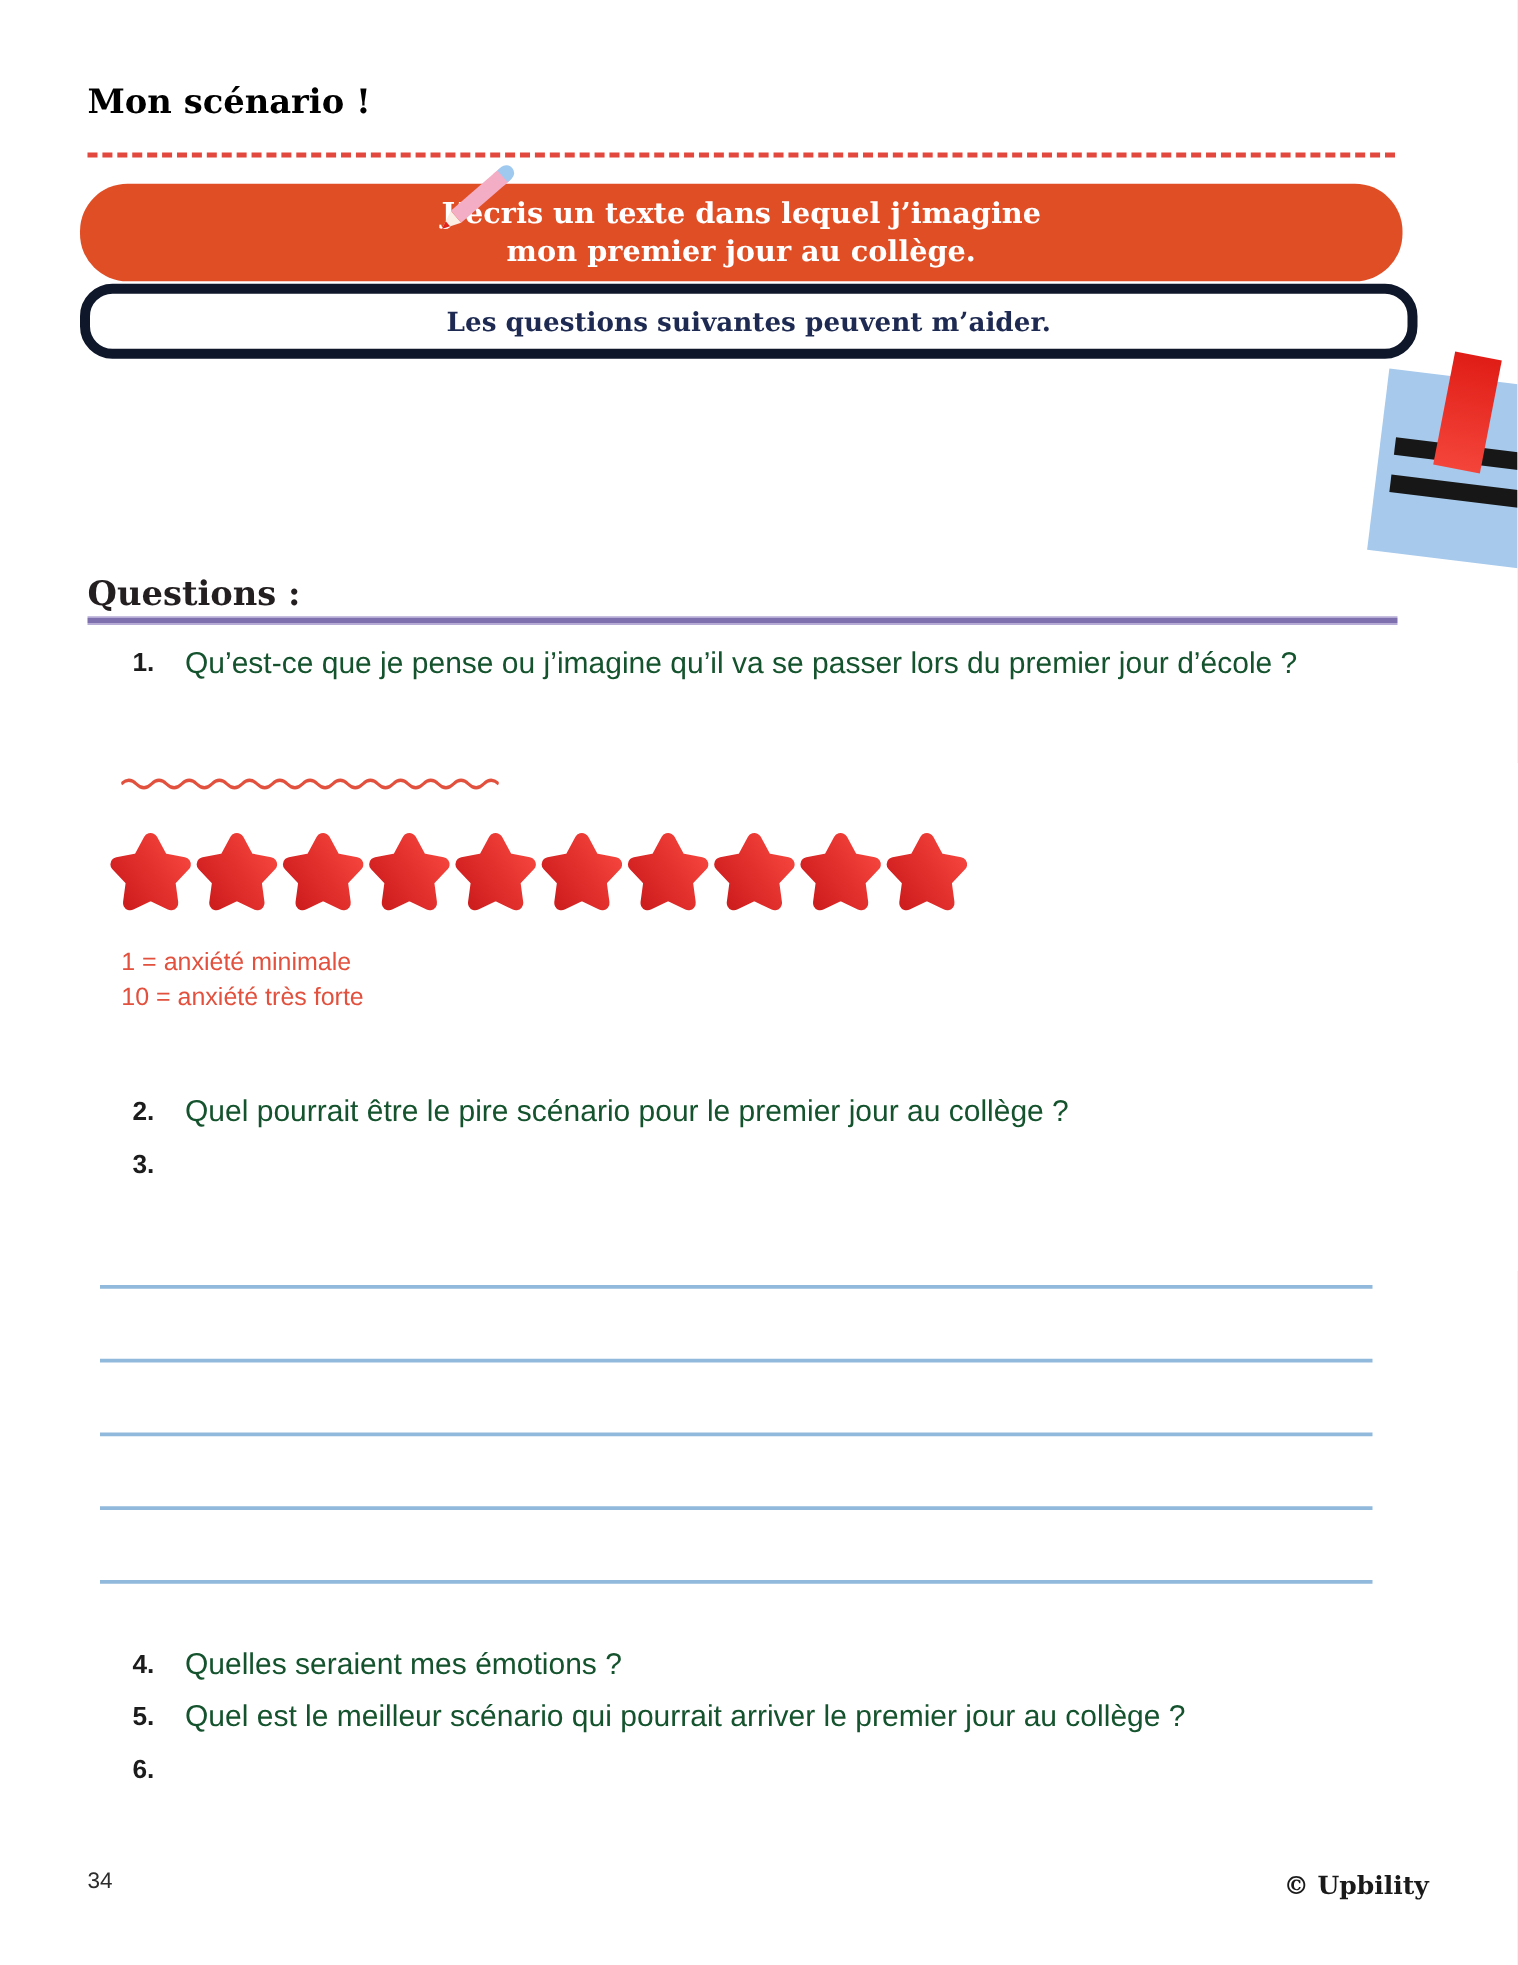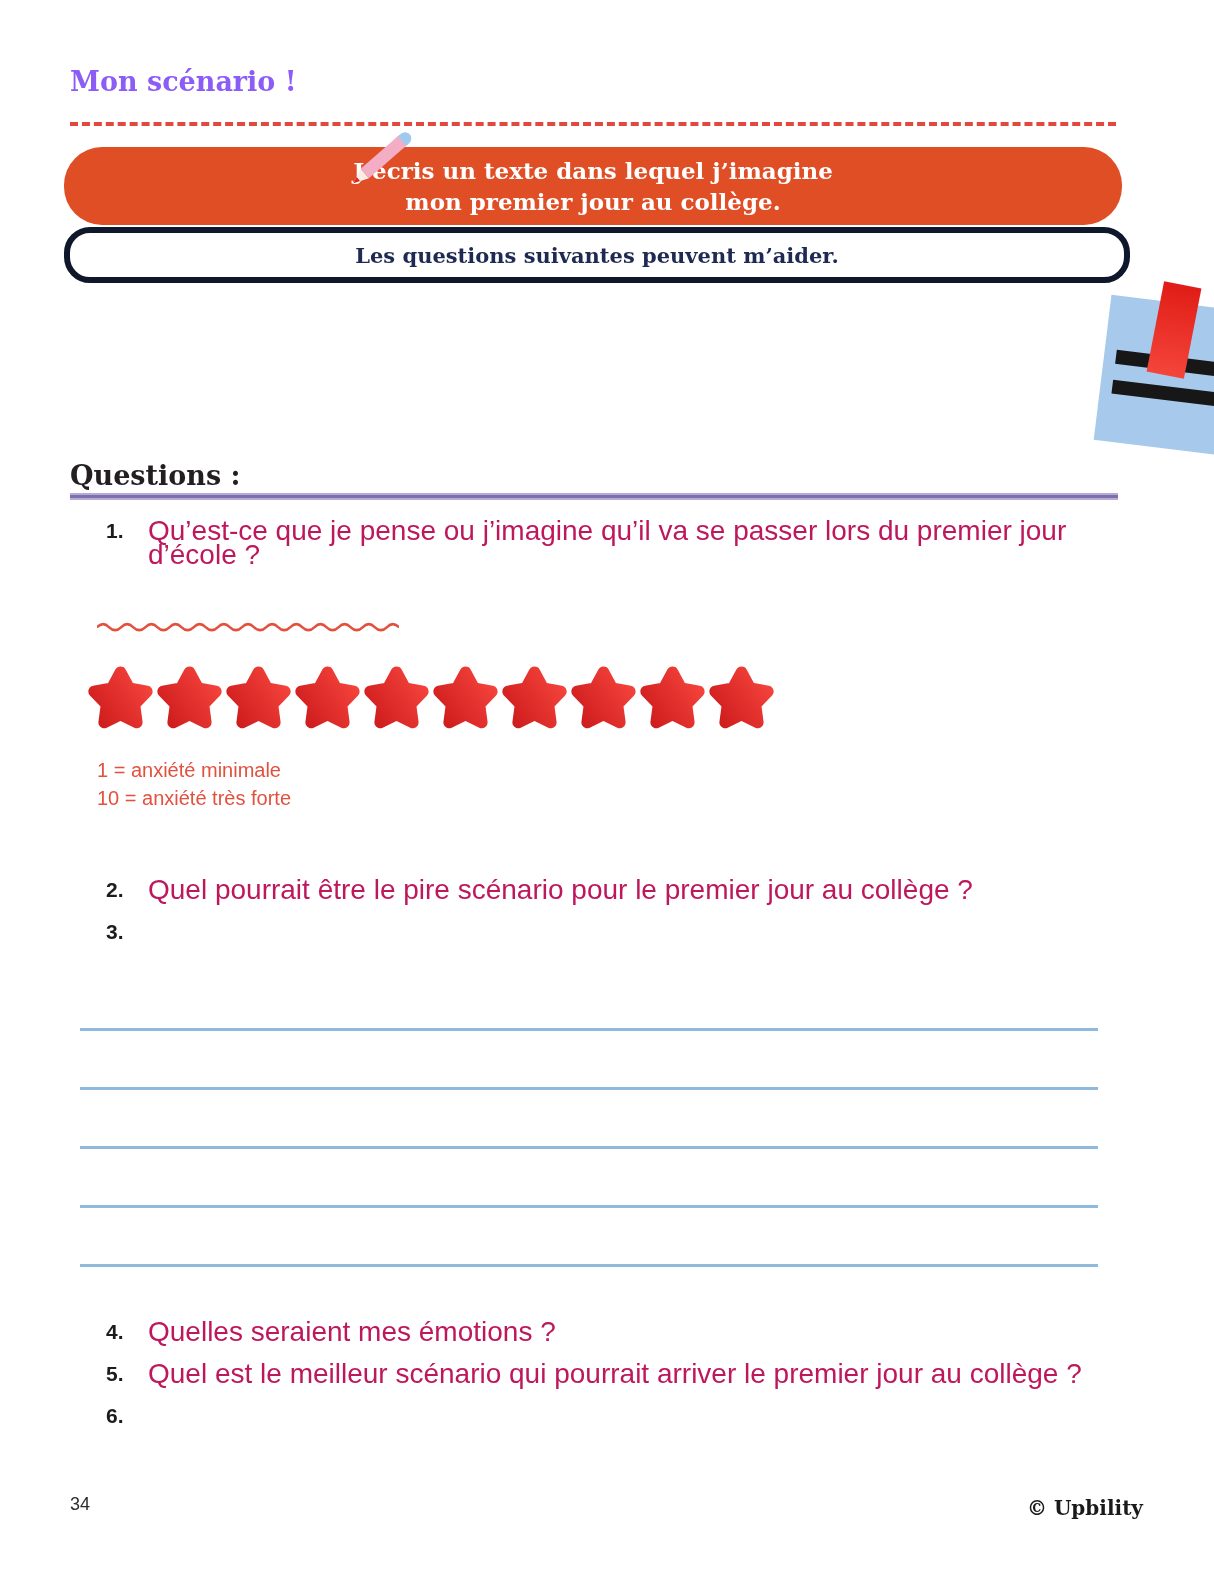--- a/index.html
+++ b/index.html
@@ -10,21 +10,21 @@
     background:#ffffff;
     overflow:hidden;
     font-family:"Liberation Sans", sans-serif;
   }
   .abs{position:absolute;}
 
   
   .header-title{
     left:70px;top:66px;
     font-family:"DejaVu Serif", serif;
-    font-weight:700;font-size:27px;color:#8b5cf6;
+    font-weight:700;font-size:27px;color:#000000;
   }
   .dashed-rule{
     left:70px;top:122px;width:1046px;height:0;
     border-top:4px dashed #e2483d;
   }
 
   
   .banner{
     left:64px;top:147px;width:1058px;height:78px;
     background:#e04e26;border-radius:38px;
@@ -34,21 +34,21 @@
   .banner-line{
     font-family:"DejaVu Serif", serif;font-weight:700;
     color:#ffffff;font-size:23px;line-height:31px;text-align:center;
   }
   .pencil-wrap{left:343px;top:142px;width:86px;height:26px;z-index:2;transform:rotate(-41deg);}
   .pencil-wrap svg{display:block;width:86px;height:26px;}
 
   
   .helper-box{
     left:64px;top:227px;width:1054px;height:44px;
-    background:#ffffff;border:6px solid #0f172a;border-radius:26px;
+    background:#ffffff;border:8px solid #0f172a;border-radius:26px;
     display:flex;justify-content:center;align-items:center;
     z-index:0;
   }
   .helper-text{
     font-family:"DejaVu Serif", serif;font-weight:700;
     color:#1e2a52;font-size:21px;
   }
 
   
   .sticky-note{
@@ -82,21 +82,21 @@
     background:linear-gradient(180deg,#b5abd4 0 22%,#7e6fae 22% 78%,#b5abd4 78%);
   }
 
   
   .q-group{display:block;}
   .q-row{display:flex;margin-bottom:18px;}
   .q-num{
     box-sizing:border-box;width:78px;padding-left:36px;flex:0 0 78px;
     font-weight:700;font-size:21px;color:#1c1c1c;
   }
-  .q-text{font-size:28px;color:#be185d;line-height:24px;}
+  .q-text{font-size:24px;color:#14532d;line-height:24px;}
   .qg1{left:70px;top:519px;width:1050px;}
   .qg2{left:70px;top:878px;width:1050px;}
   .qg3{left:70px;top:1320px;width:1050px;}
 
   
   .anxiety-prompt{
     left:97px;top:588px;
     font-size:24px;font-weight:700;color:#e2513e;
     letter-spacing:0.2px;
   }

